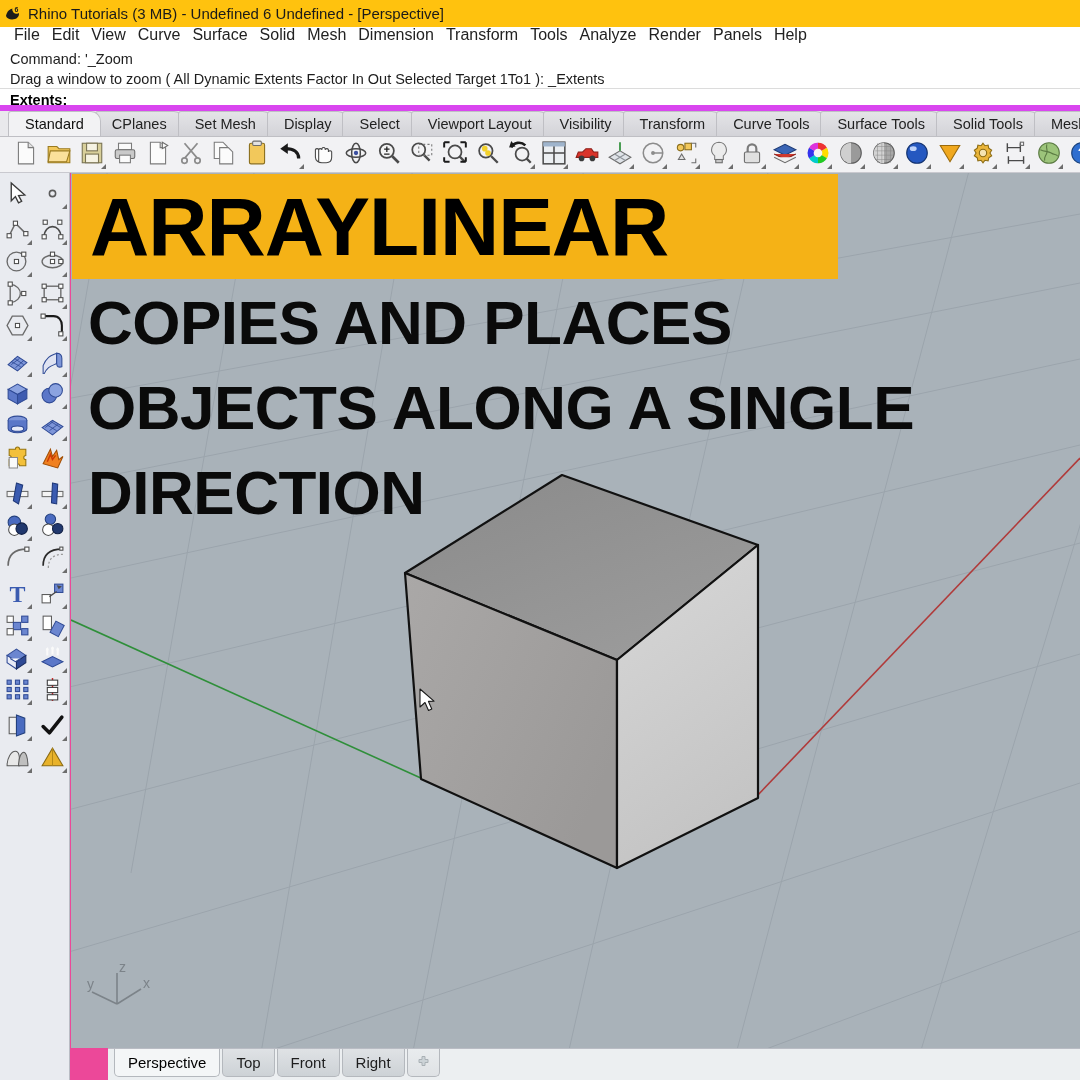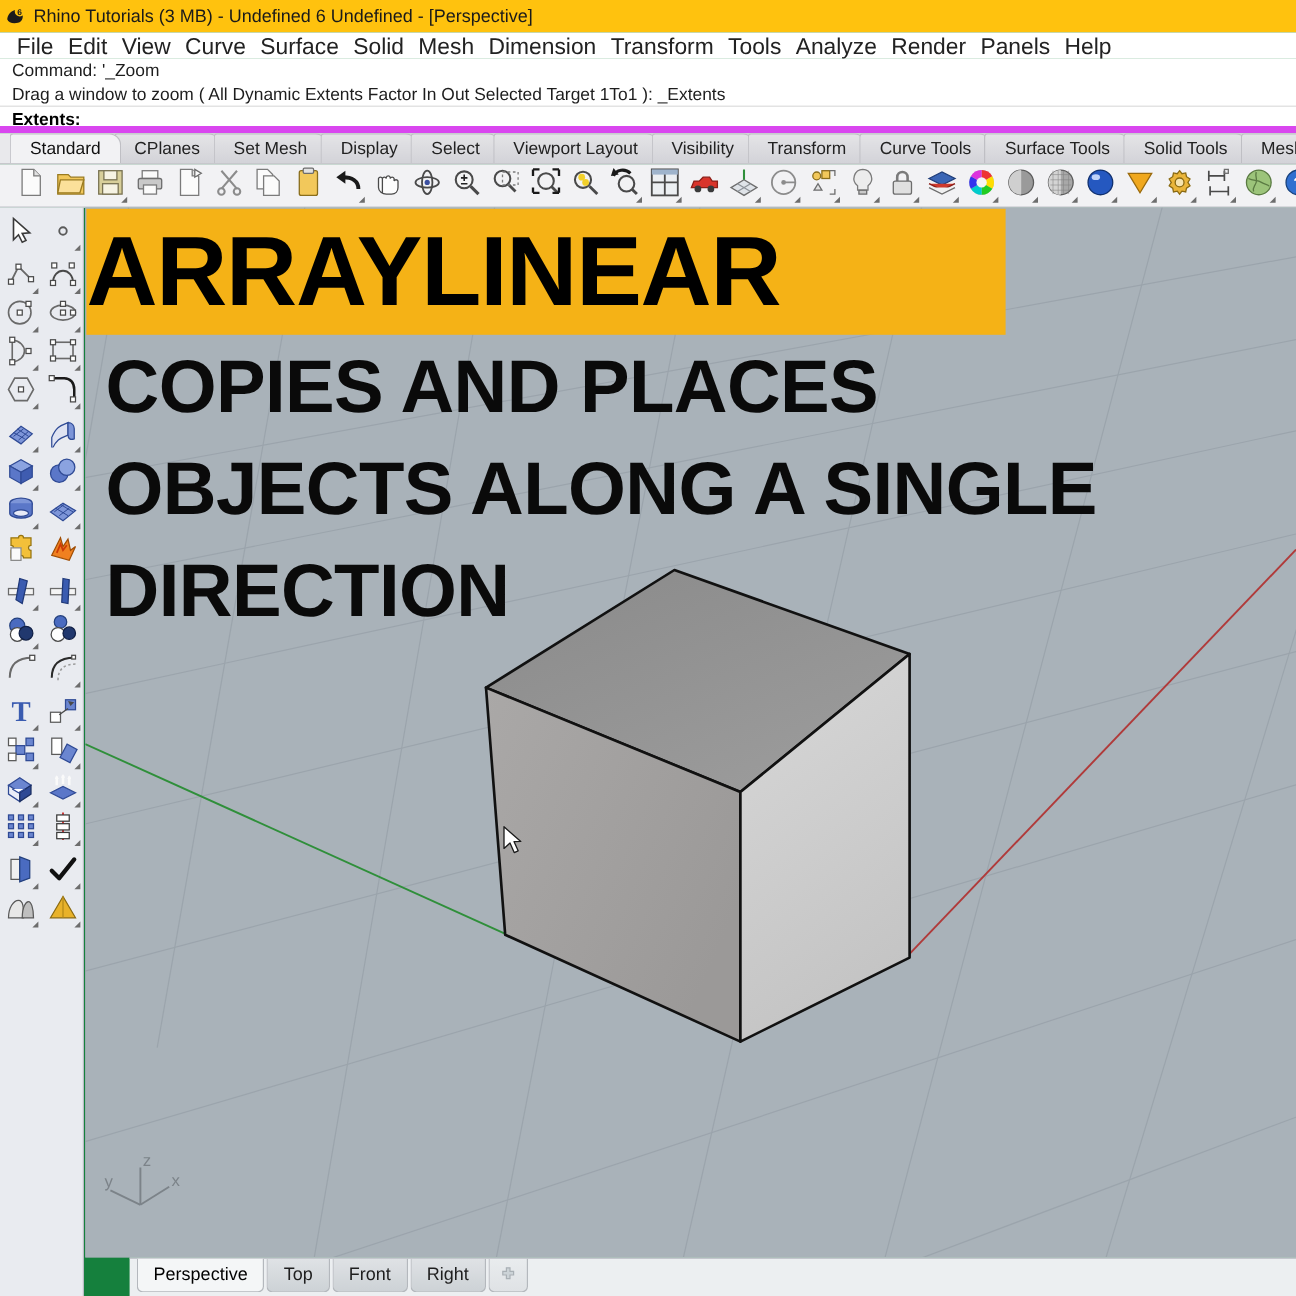--- a/index.html
+++ b/index.html
@@ -6,21 +6,21 @@
   html, body {
     margin: 0; padding: 0;
     width: 1080px; height: 1080px;
     overflow: hidden;
     font-family: "Liberation Sans", sans-serif;
     background: #ffffff;
   }
   #app {
     position: relative;
     width: 1080px; height: 1080px;
-    background: #15803d;
+    background: #ec4899;
   }
 
   
   .titlebar {
     position: absolute; left: 0; top: 0; width: 1080px; height: 27px;
     background: #ffc20e;
     display: flex; align-items: center;
     padding-left: 4px;
     font-size: 15px; color: #1a1a1a;
   }
@@ -28,23 +28,23 @@
     width: 19px; height: 19px; margin-right: 5px;
     position: relative; flex: none;
   }
   .rhino-logo svg { display:block; }
   .title-text { white-space: nowrap; line-height: 1; }
 
   
   .menubar {
     position: absolute; left: 0; top: 27px; width: 1080px; height: 22px;
     background: #ffffff;
-    display: flex; align-items: flex-end;
+    display: flex; align-items: flex-start;
     padding-left: 8px;
-    font-size: 19px; color: #222;
+    font-size: 16px; color: #222;
   }
   .menu-item { padding: 0 6px; white-space: nowrap; line-height: 1; cursor: default; }
 
   
   .cmdarea {
     position: absolute; left: 0; top: 49px; width: 1080px; height: 62px;
     background: #ffffff;
     border-bottom: 6px solid #d946ef;
     font-size: 14.5px; color: #1d1d1d;
   }
@@ -142,21 +142,21 @@
   .overlay {
     position: absolute; left: 71px; top: 173px;
     width: 1009px; height: 875px;
     pointer-events: none;
   }
   .banner {
     position: absolute; left: 1px; top: 1px;
     width: 766px; height: 105px;
     background: #f5b216;
     display: flex; align-items: center;
-    padding-left: 0;
+    padding-left: 18px;
   }
   .banner-text {
     font-family: "Liberation Sans", sans-serif;
     font-weight: bold;
     font-size: 82px;
     line-height: 82px;
     letter-spacing: -1px;
     color: #000;
     white-space: nowrap;
   }

